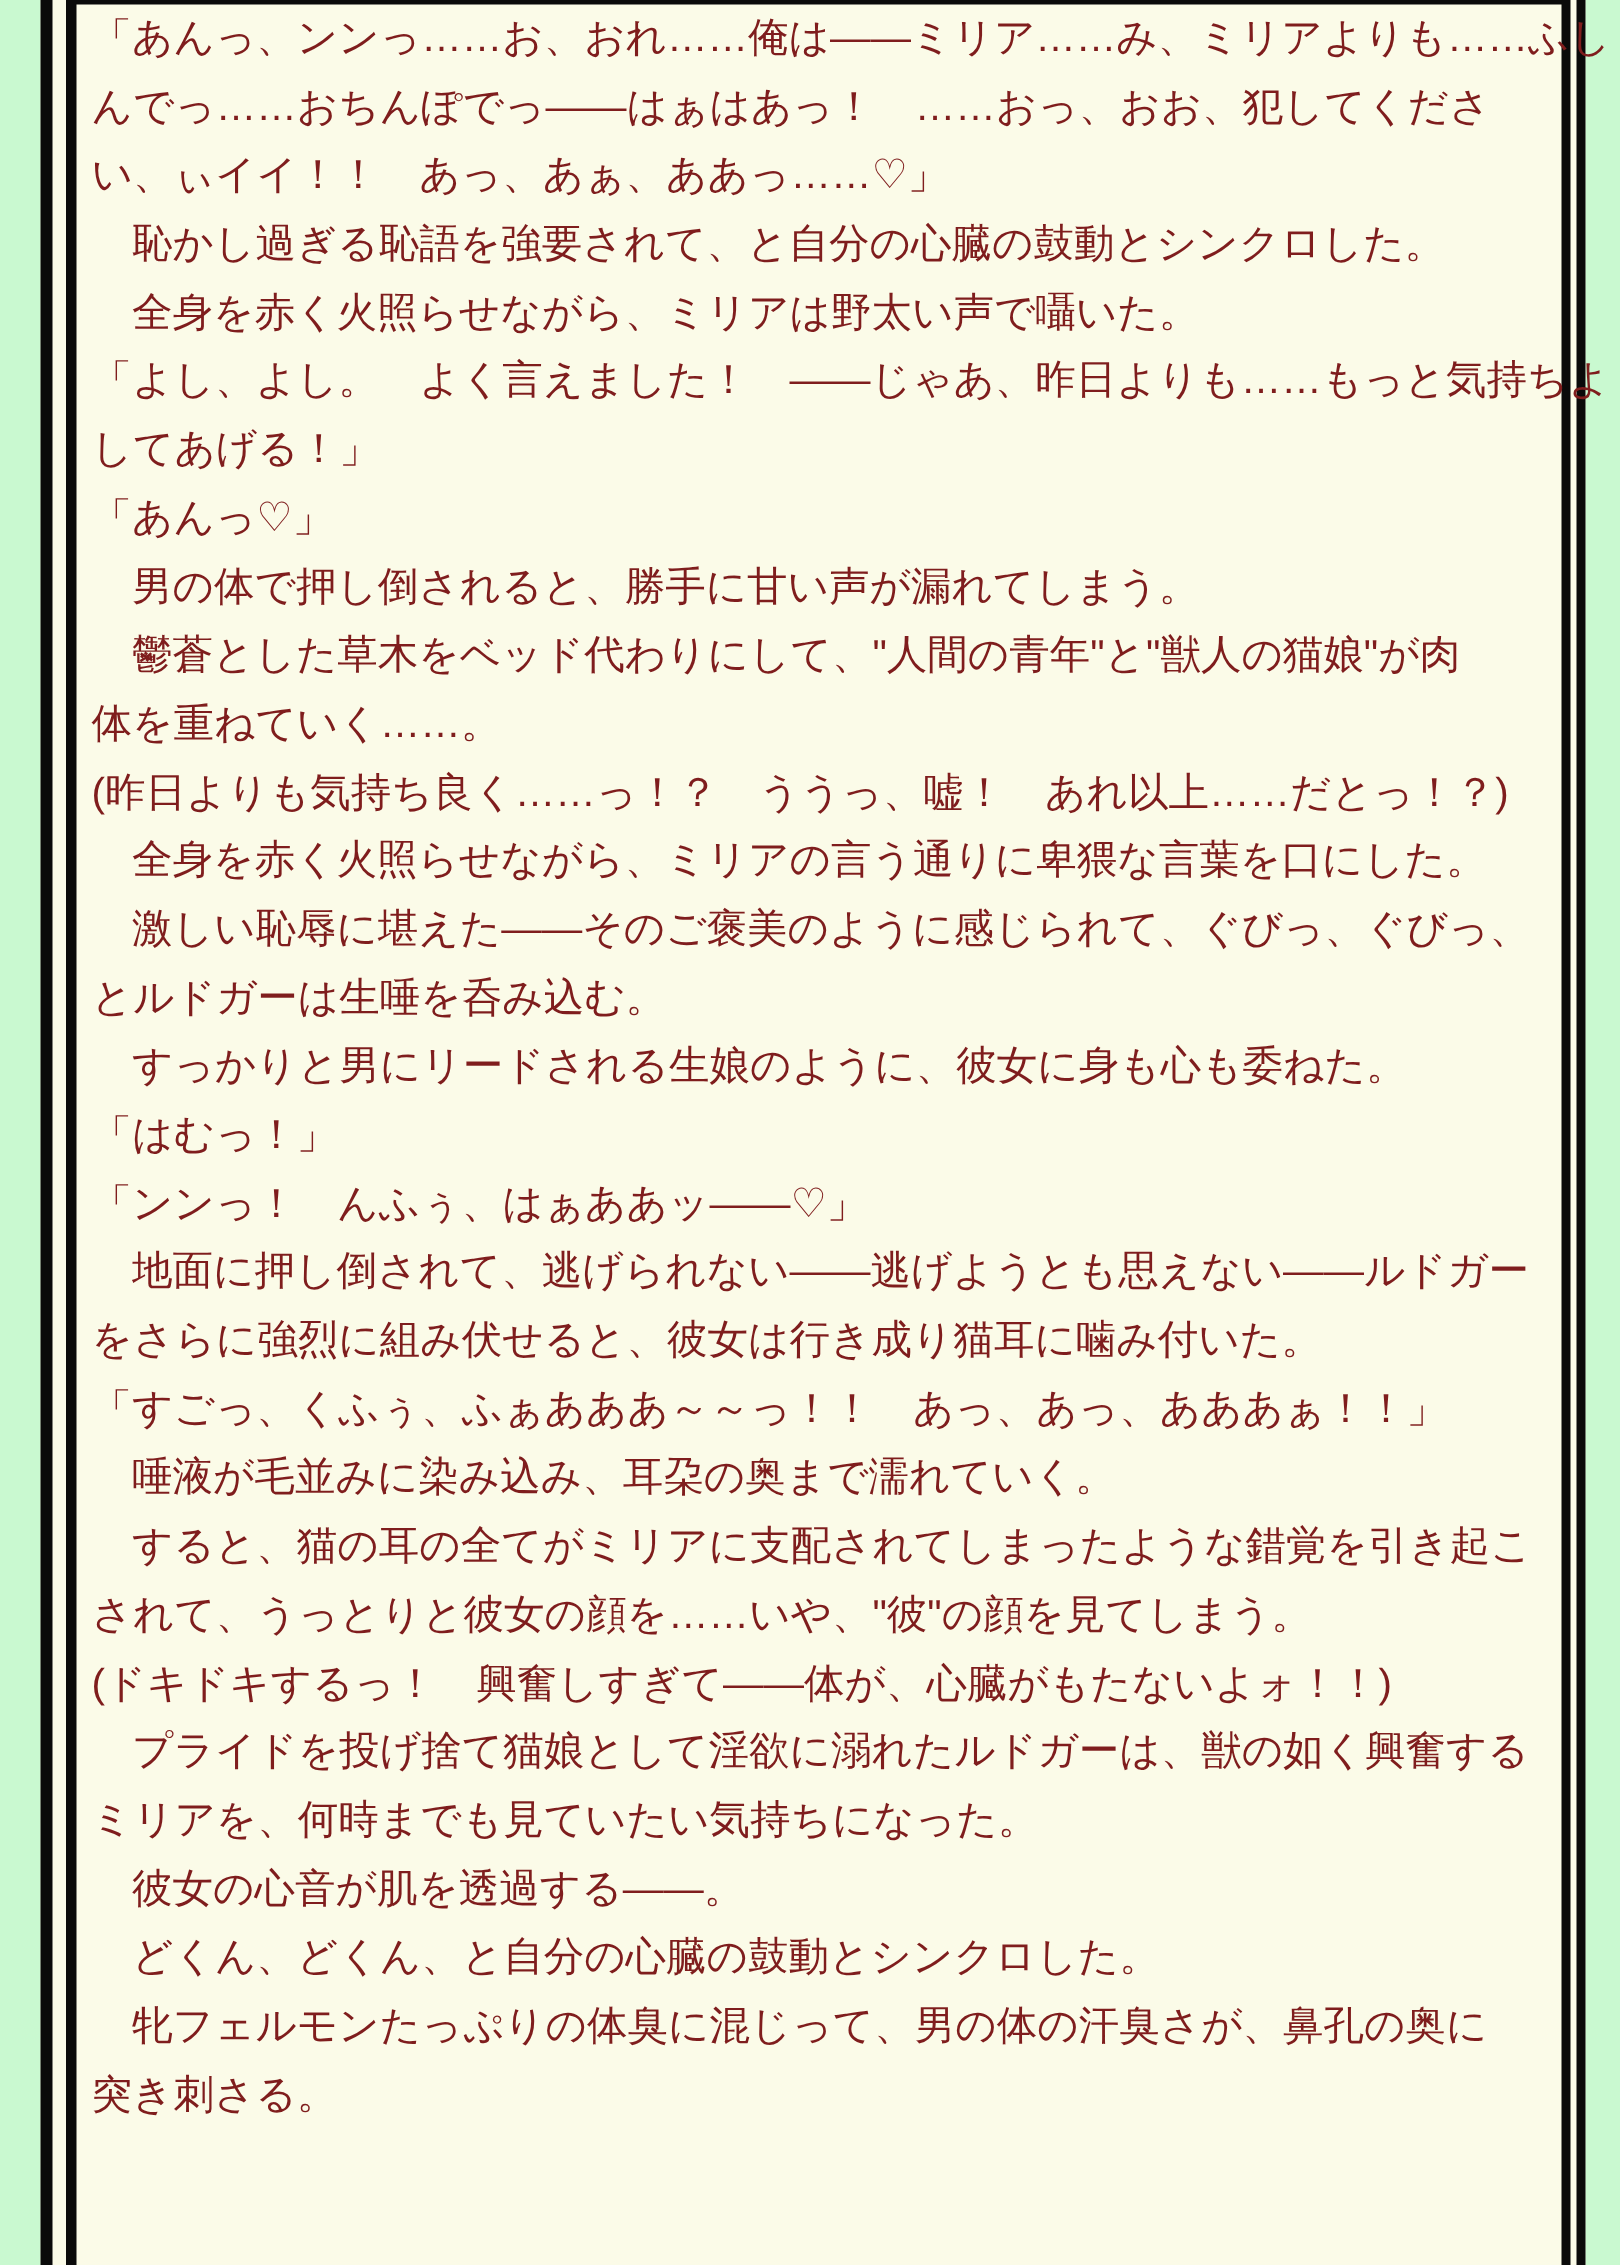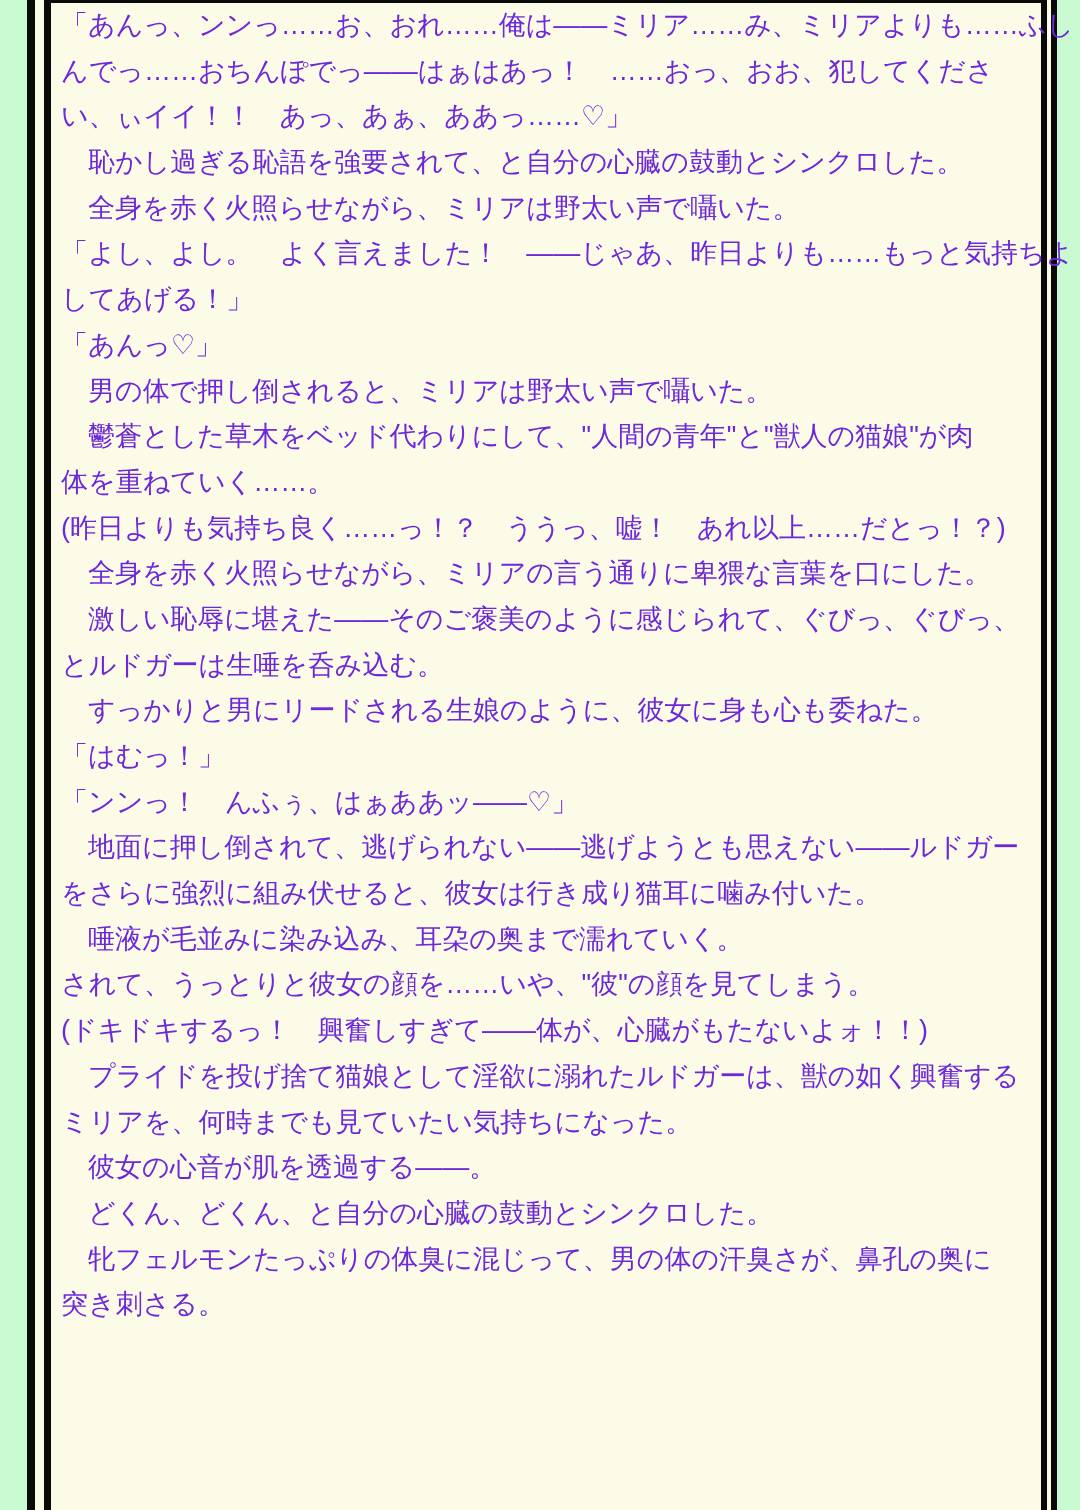--- a/index.html
+++ b/index.html
@@ -32,21 +32,21 @@
     bottom: -10px;
     background: #fbfbe8;
     border: 6px solid #0a0a0a;
     border-left-width: 7px;
   }
   .text-content {
     position: absolute;
     left: 10px;
     right: 8px;
     top: 0;
-    color: #6d28d9;
+    color: #7f1d1d;
     font-size: 27px;
     line-height: 45.7px;
   }
   .line {
     white-space: pre;
     height: 45.7px;
     overflow: visible;
   }
 </style>
 </head>
@@ -56,33 +56,35 @@
   <div class="paper-inner">
     <div class="text-content">
       <div class="line">「あんっ、ンンっ……お、おれ……俺は――ミリア……み、ミリアよりも……ふし</div>
       <div class="line">んでっ……おちんぽでっ――はぁはあっ！　……おっ、おお、犯してくださ</div>
       <div class="line">い、ぃイイ！！　あっ、あぁ、ああっ……♡」</div>
       <div class="line">　恥かし過ぎる恥語を強要されて、と自分の心臓の鼓動とシンクロした。</div>
       <div class="line">　全身を赤く火照らせながら、ミリアは野太い声で囁いた。</div>
       <div class="line">「よし、よし。　よく言えました！　――じゃあ、昨日よりも……もっと気持ちよく</div>
       <div class="line">してあげる！」</div>
       <div class="line">「あんっ♡」</div>
-      <div class="line">　男の体で押し倒されると、ミリアは野太い声で囁いた。</div>
+      <div class="line">　男の体で押し倒されると、勝手に甘い声が漏れてしまう。</div>
       <div class="line">　鬱蒼とした草木をベッド代わりにして、"人間の青年"と"獣人の猫娘"が肉</div>
       <div class="line">体を重ねていく……。</div>
       <div class="line">(昨日よりも気持ち良く……っ！？　ううっ、嘘！　あれ以上……だとっ！？)</div>
       <div class="line">　全身を赤く火照らせながら、ミリアの言う通りに卑猥な言葉を口にした。</div>
       <div class="line">　激しい恥辱に堪えた――そのご褒美のように感じられて、ぐびっ、ぐびっ、</div>
       <div class="line">とルドガーは生唾を呑み込む。</div>
       <div class="line">　すっかりと男にリードされる生娘のように、彼女に身も心も委ねた。</div>
       <div class="line">「はむっ！」</div>
       <div class="line">「ンンっ！　んふぅ、はぁああッ――♡」</div>
       <div class="line">　地面に押し倒されて、逃げられない――逃げようとも思えない――ルドガー</div>
       <div class="line">をさらに強烈に組み伏せると、彼女は行き成り猫耳に噛み付いた。</div>
+      <div class="line">「すごっ、くふぅ、ふぁあああ～～っ！！　あっ、あっ、あああぁ！！」</div>
       <div class="line">　唾液が毛並みに染み込み、耳朶の奥まで濡れていく。</div>
+      <div class="line">　すると、猫の耳の全てがミリアに支配されてしまったような錯覚を引き起こ</div>
       <div class="line">されて、うっとりと彼女の顔を……いや、"彼"の顔を見てしまう。</div>
       <div class="line">(ドキドキするっ！　興奮しすぎて――体が、心臓がもたないよォ！！)</div>
       <div class="line">　プライドを投げ捨て猫娘として淫欲に溺れたルドガーは、獣の如く興奮する</div>
       <div class="line">ミリアを、何時までも見ていたい気持ちになった。</div>
       <div class="line">　彼女の心音が肌を透過する――。</div>
       <div class="line">　どくん、どくん、と自分の心臓の鼓動とシンクロした。</div>
       <div class="line">　牝フェルモンたっぷりの体臭に混じって、男の体の汗臭さが、鼻孔の奥に</div>
       <div class="line">突き刺さる。</div>
     </div>
   </div>

